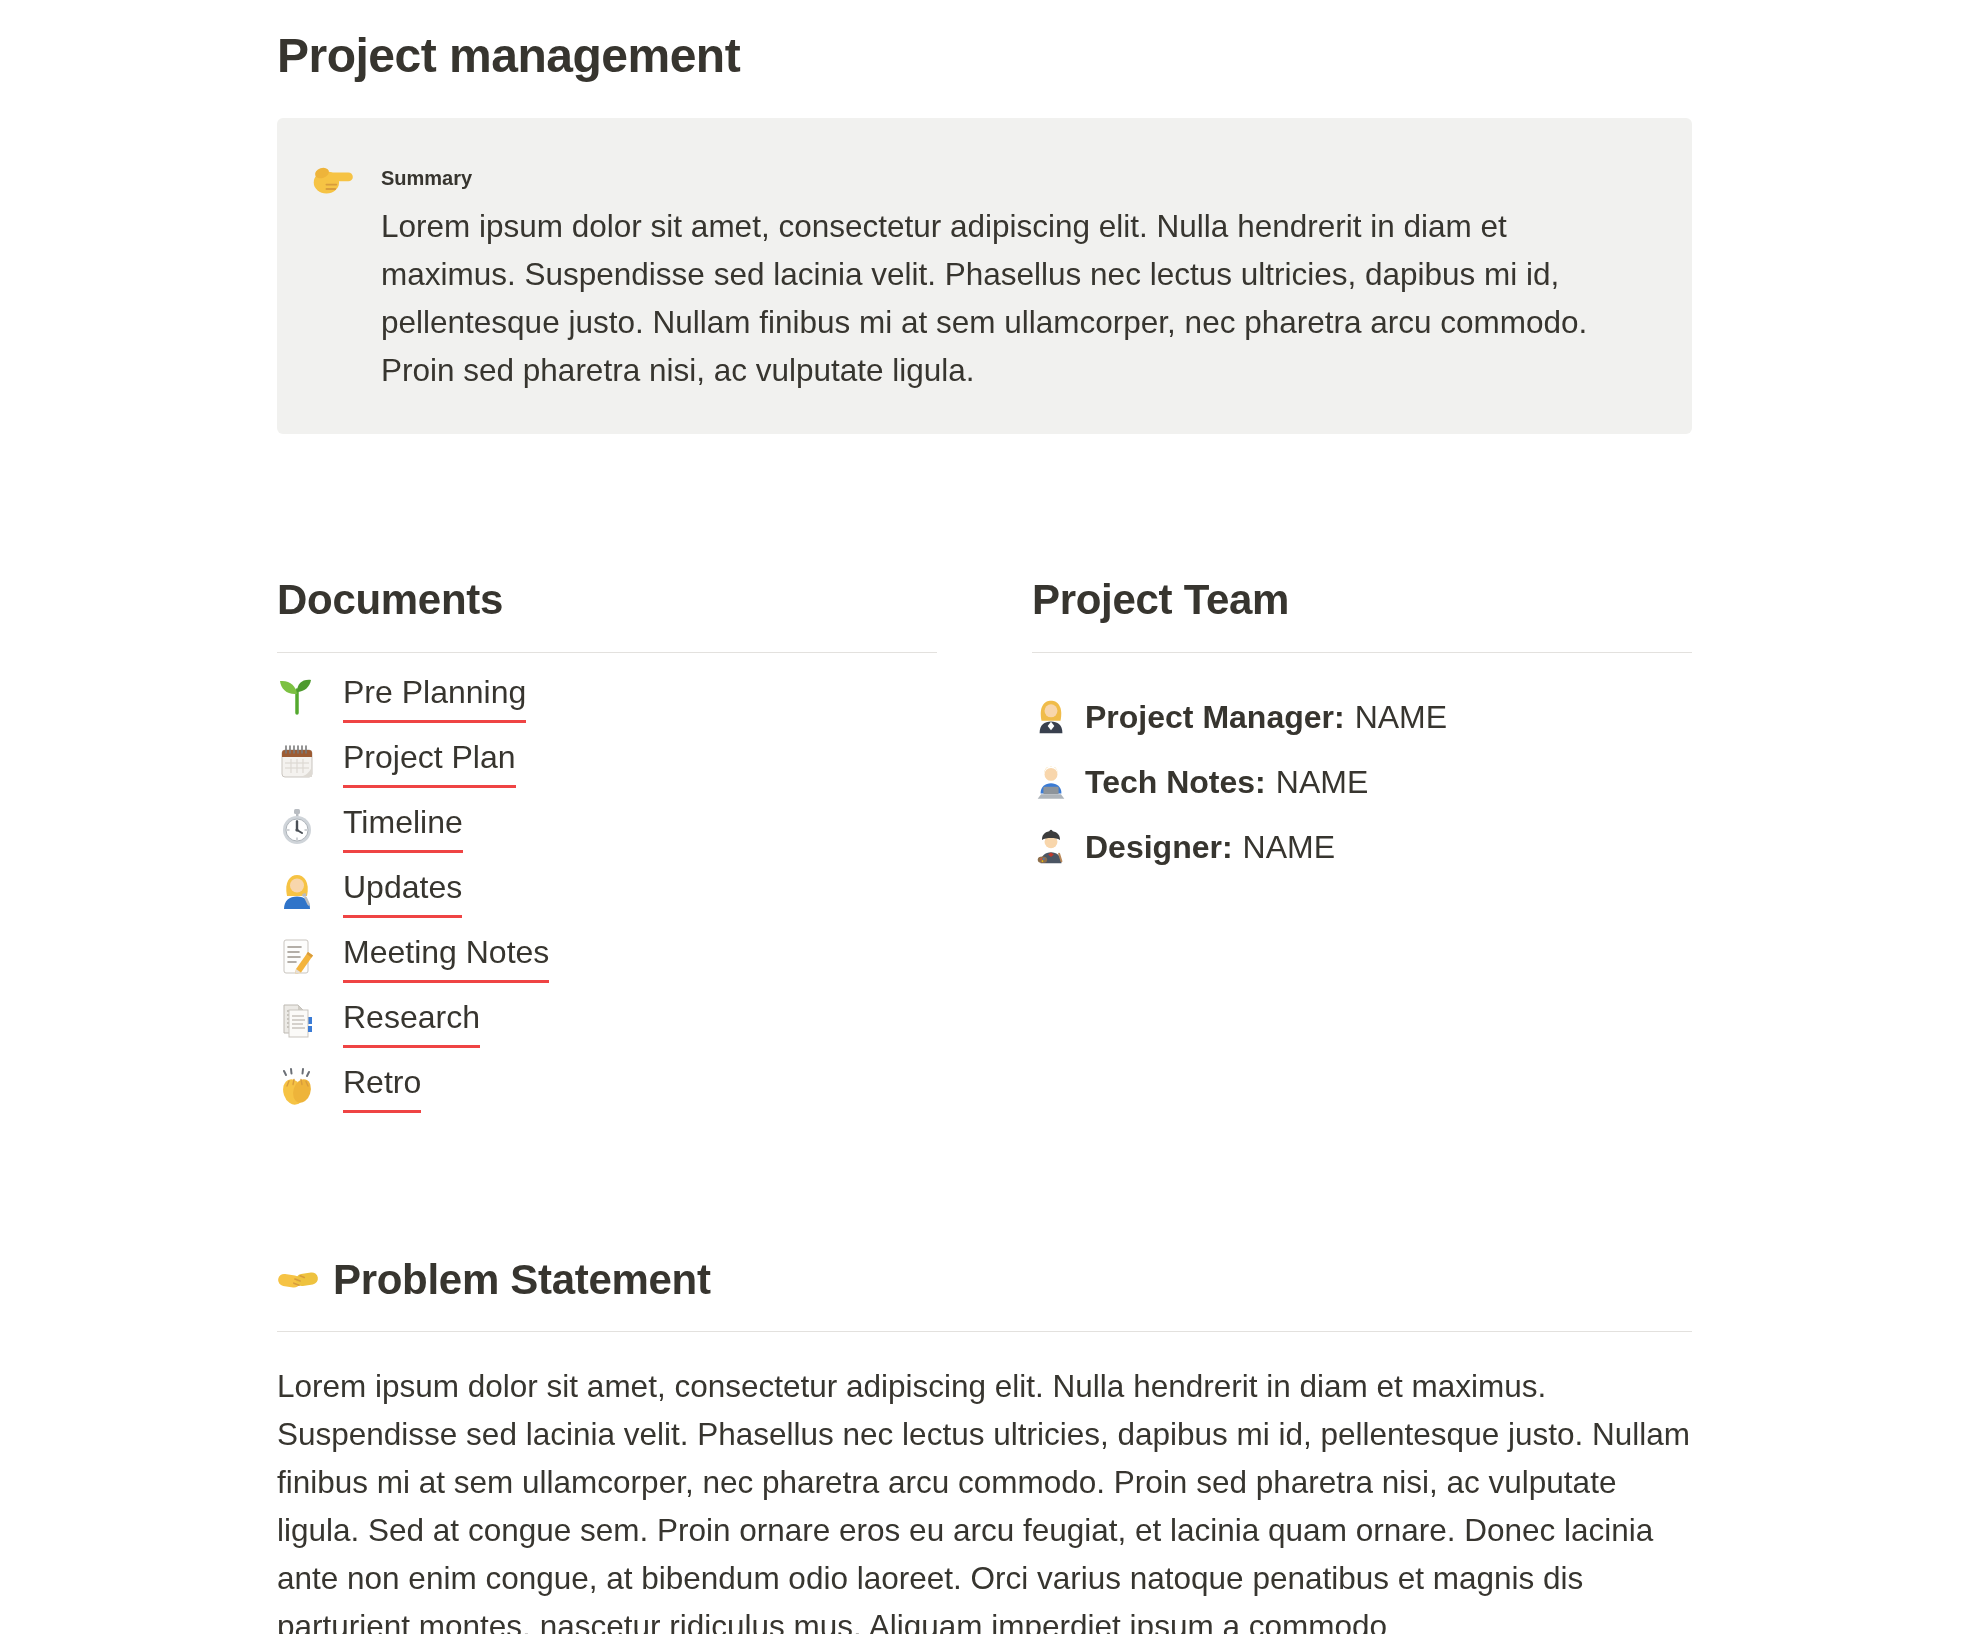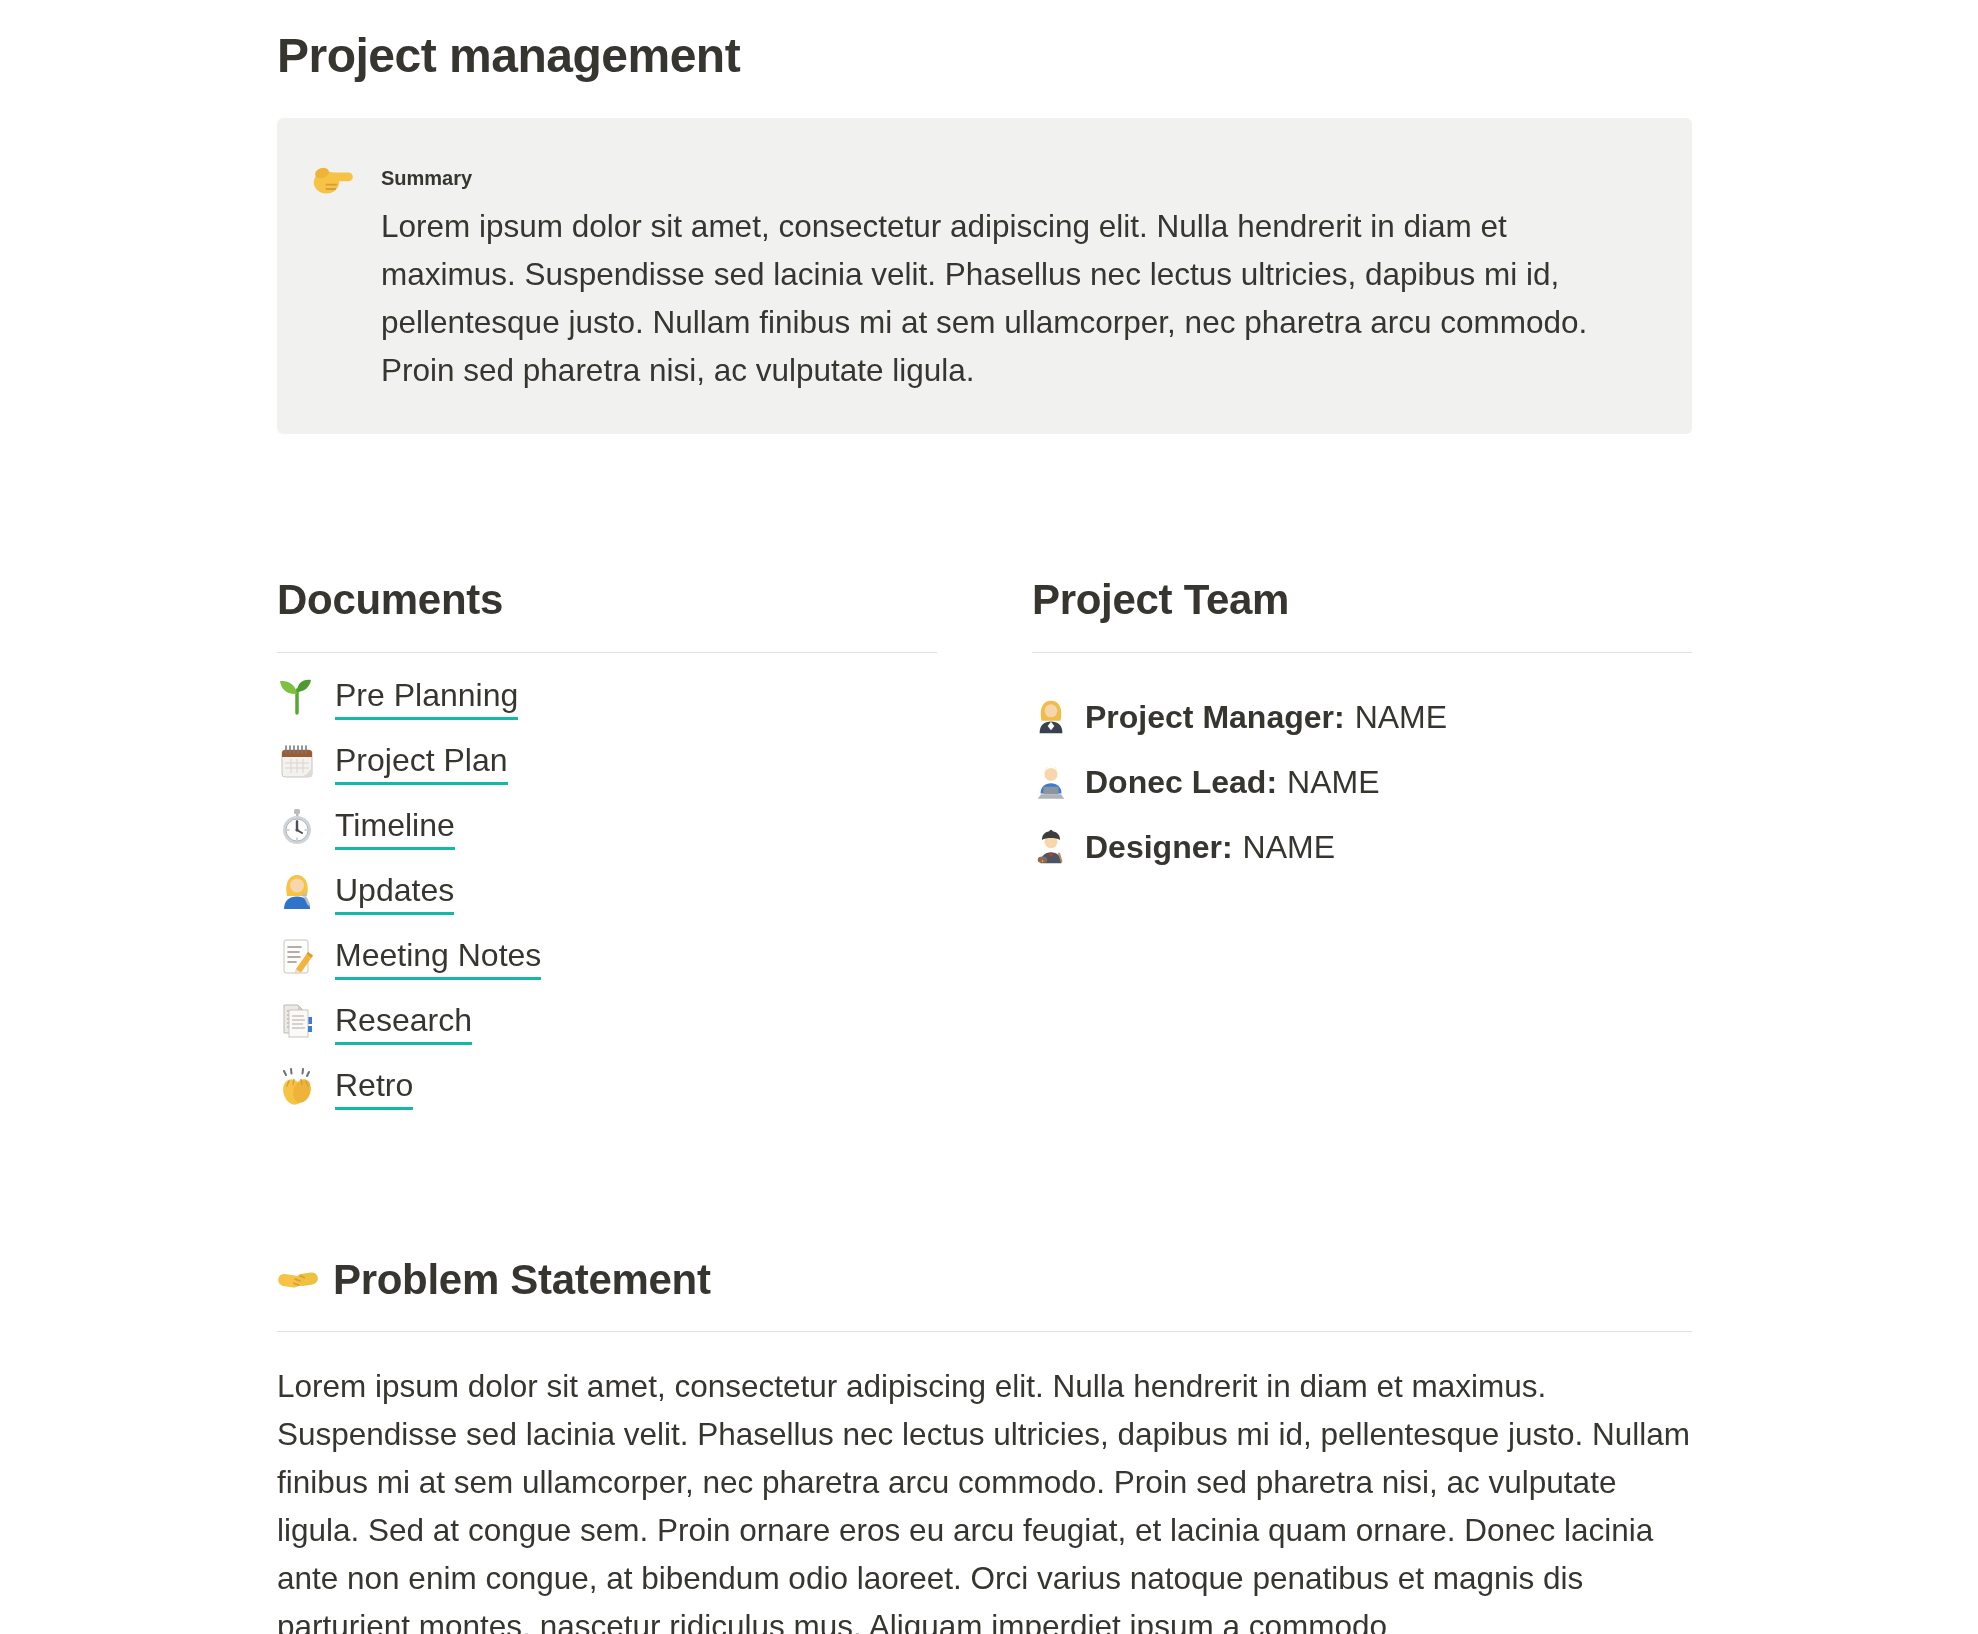--- a/index.html
+++ b/index.html
@@ -40,27 +40,27 @@
     font-weight: 700;
     letter-spacing: -0.3px;
     line-height: 1.3;
   }
   .divider { height: 1px; background: #e3e1de; margin-top: 24px; }
 
   .doc-list { margin-top: 12px; }
   .doc-row { display: flex; align-items: center; height: 65px; }
   .doc-row .row-icon { width: 40px; height: 40px; flex: 0 0 40px; }
   .doc-link {
-    margin-left: 18px;
+    margin-left: 26px;
     font-size: 32px;
     font-weight: 500;
     line-height: 1.25;
     color: #37352f;
-    padding-bottom: 2px;
-    border-bottom: 3px solid #14b8a6;
+    padding-bottom: 8px;
+    border-bottom: 3px solid #ef4444;
     cursor: pointer;
   }
 
   .team-list { margin-top: 18px; }
   .team-row { display: flex; align-items: flex-end; height: 65px; }
   .team-row .row-icon { width: 38px; height: 38px; flex: 0 0 38px; }
   .team-role { margin-left: 15px; font-size: 32px; font-weight: 700; }
   .team-name { margin-left: 10px; font-size: 32px; font-weight: 400; }
 
   .problem { margin-top: 133px; }
@@ -279,21 +279,21 @@
         <div class="team-row">
           <span class="row-icon">
             <svg viewBox="0 0 40 40">
               <circle cx="20" cy="12" r="6.8" fill="#f8d6ac"></circle>
               <path d="M13 10.5 C13.5 5.4 16.3 3.8 20 3.8 C23.7 3.8 26.5 5.4 27 10.5 A7 7 0 0 0 13 10.5Z" fill="#e9b64f"></path>
               <path d="M9 32 C9 24.8 14 21.2 20 21.2 C26 21.2 31 24.8 31 32Z" fill="#3a7bd5"></path>
               <rect x="12" y="25" width="16" height="8" rx="1" fill="#8d949b"></rect>
               <path d="M9.5 33 L30.5 33 L34 37.5 L6 37.5 Z" fill="#aeb4ba"></path>
             </svg>
           </span>
-          <span class="team-role">Donec Lead:</span>
+          <span class="team-role">Tech Notes:</span>
           <span class="team-name">NAME</span>
         </div>
 
         <div class="team-row">
           <span class="row-icon">
             <svg viewBox="0 0 40 40">
               <circle cx="20" cy="14.5" r="6.8" fill="#f8d6ac"></circle>
               <path d="M10.5 12.5 C10.5 6 15 3.5 20 3.5 C25 3.5 29.5 6 29.5 12.5 C25 9.8 15 9.8 10.5 12.5Z" fill="#3c3c3c"></path>
               <circle cx="20" cy="3.5" r="1.6" fill="#3c3c3c"></circle>
               <path d="M9 37 C9 29.2 14 25.6 20 25.6 C26 25.6 31 29.2 31 37Z" fill="#4b5563"></path>

